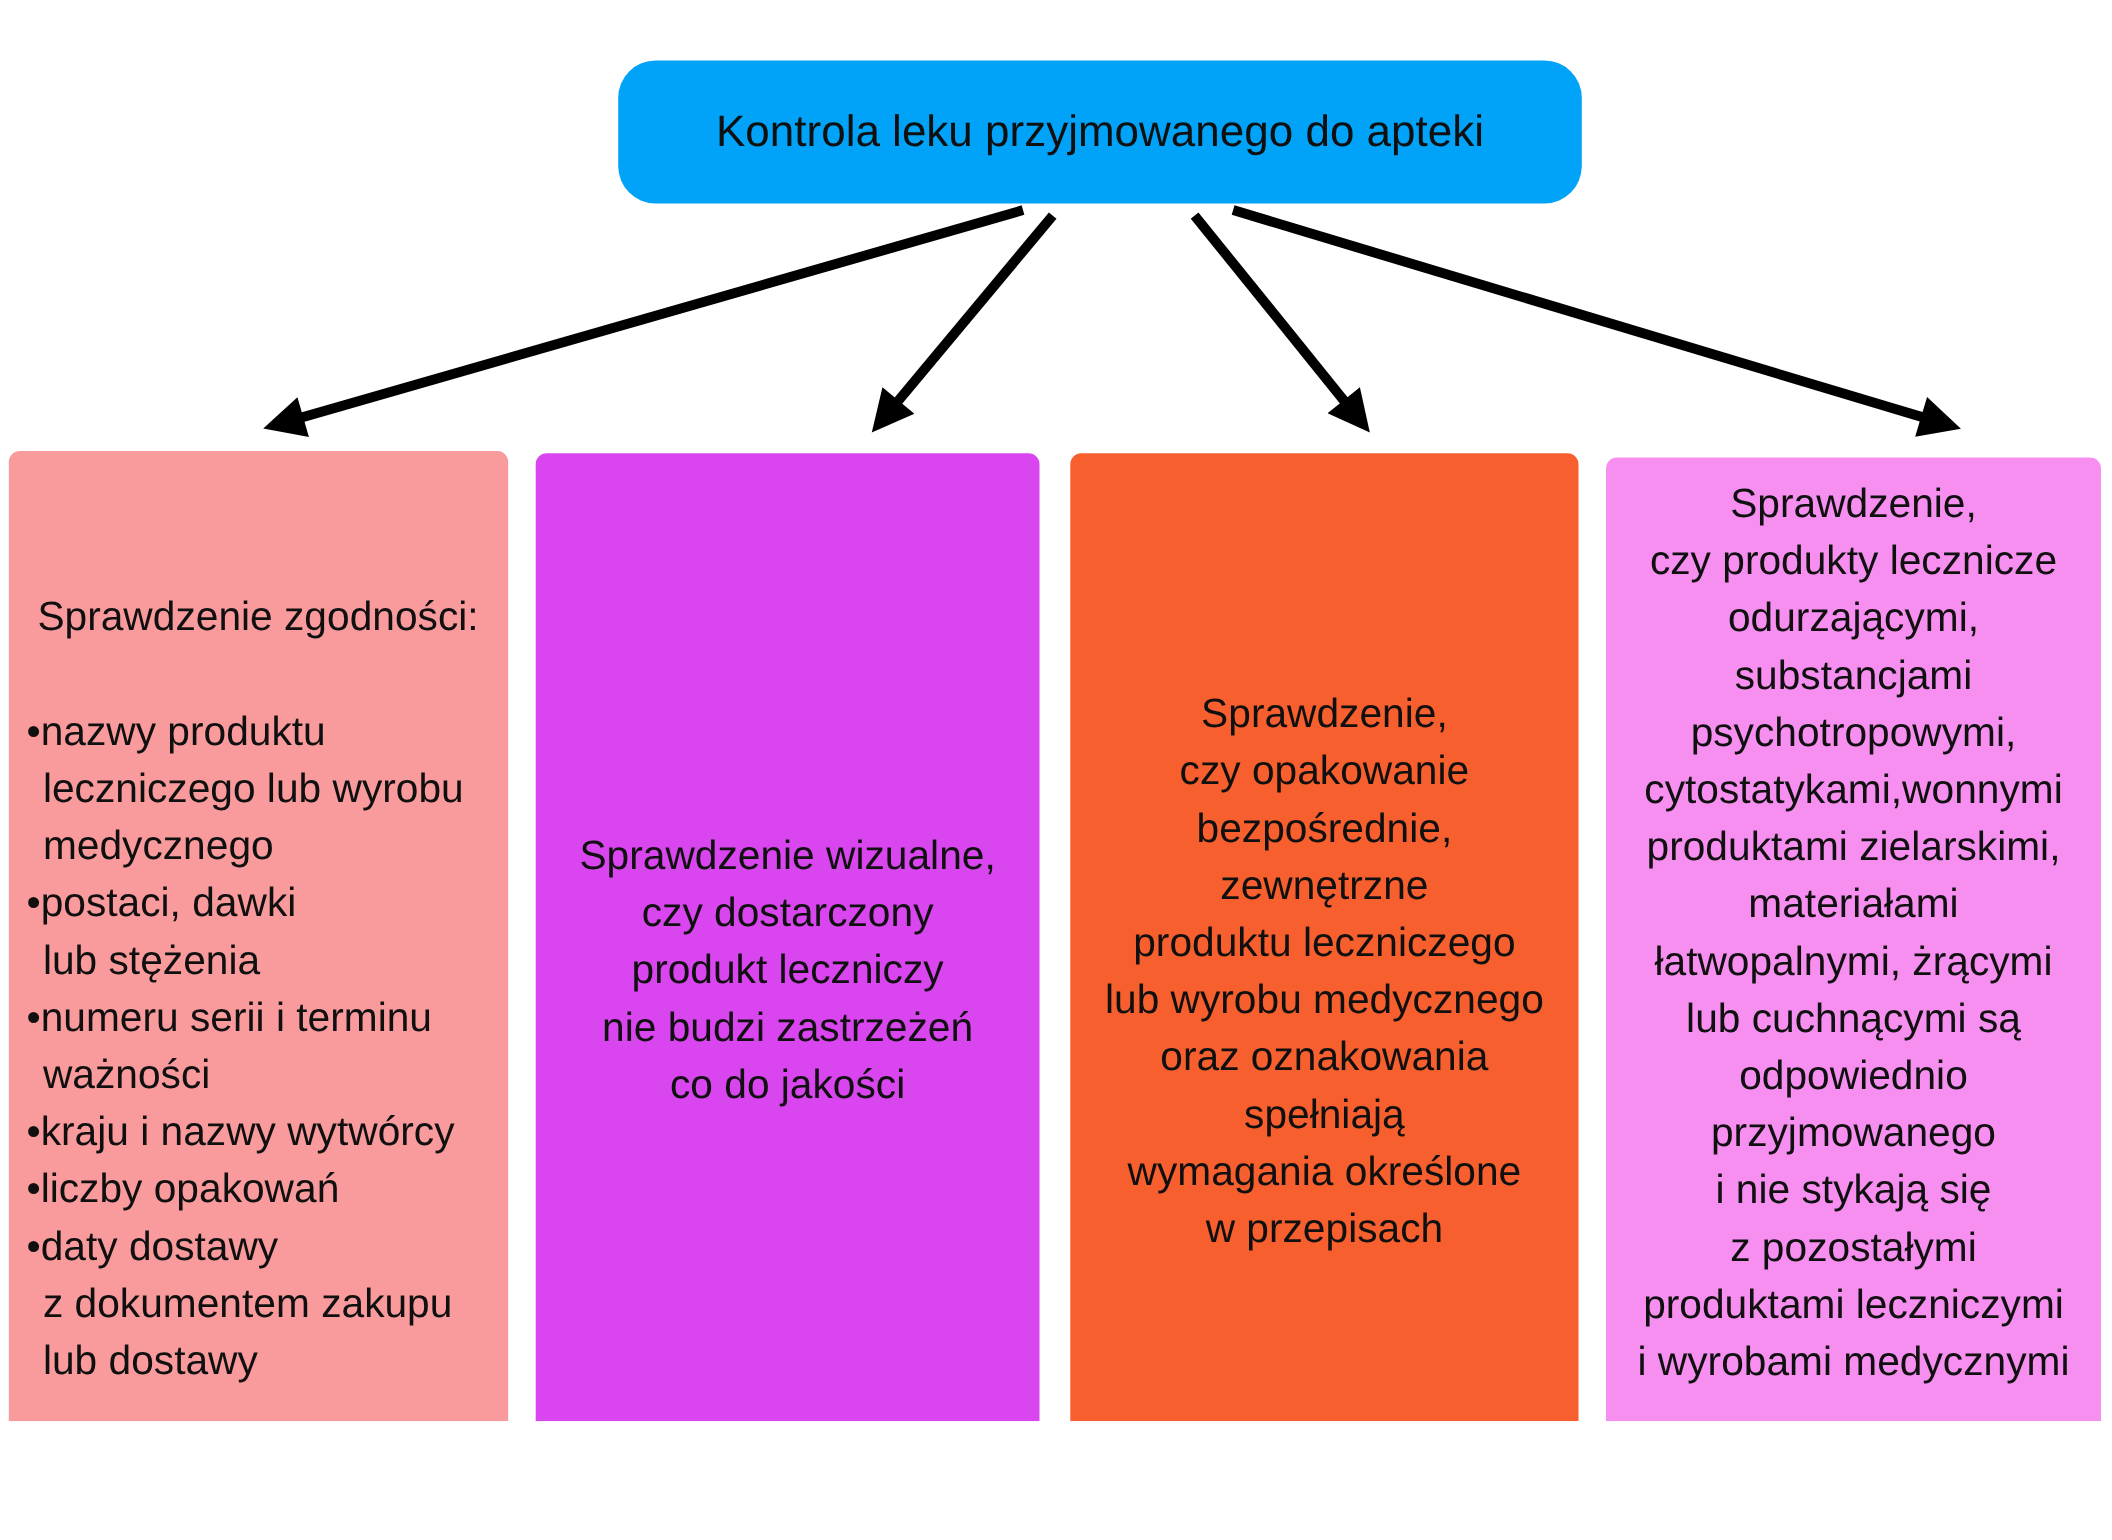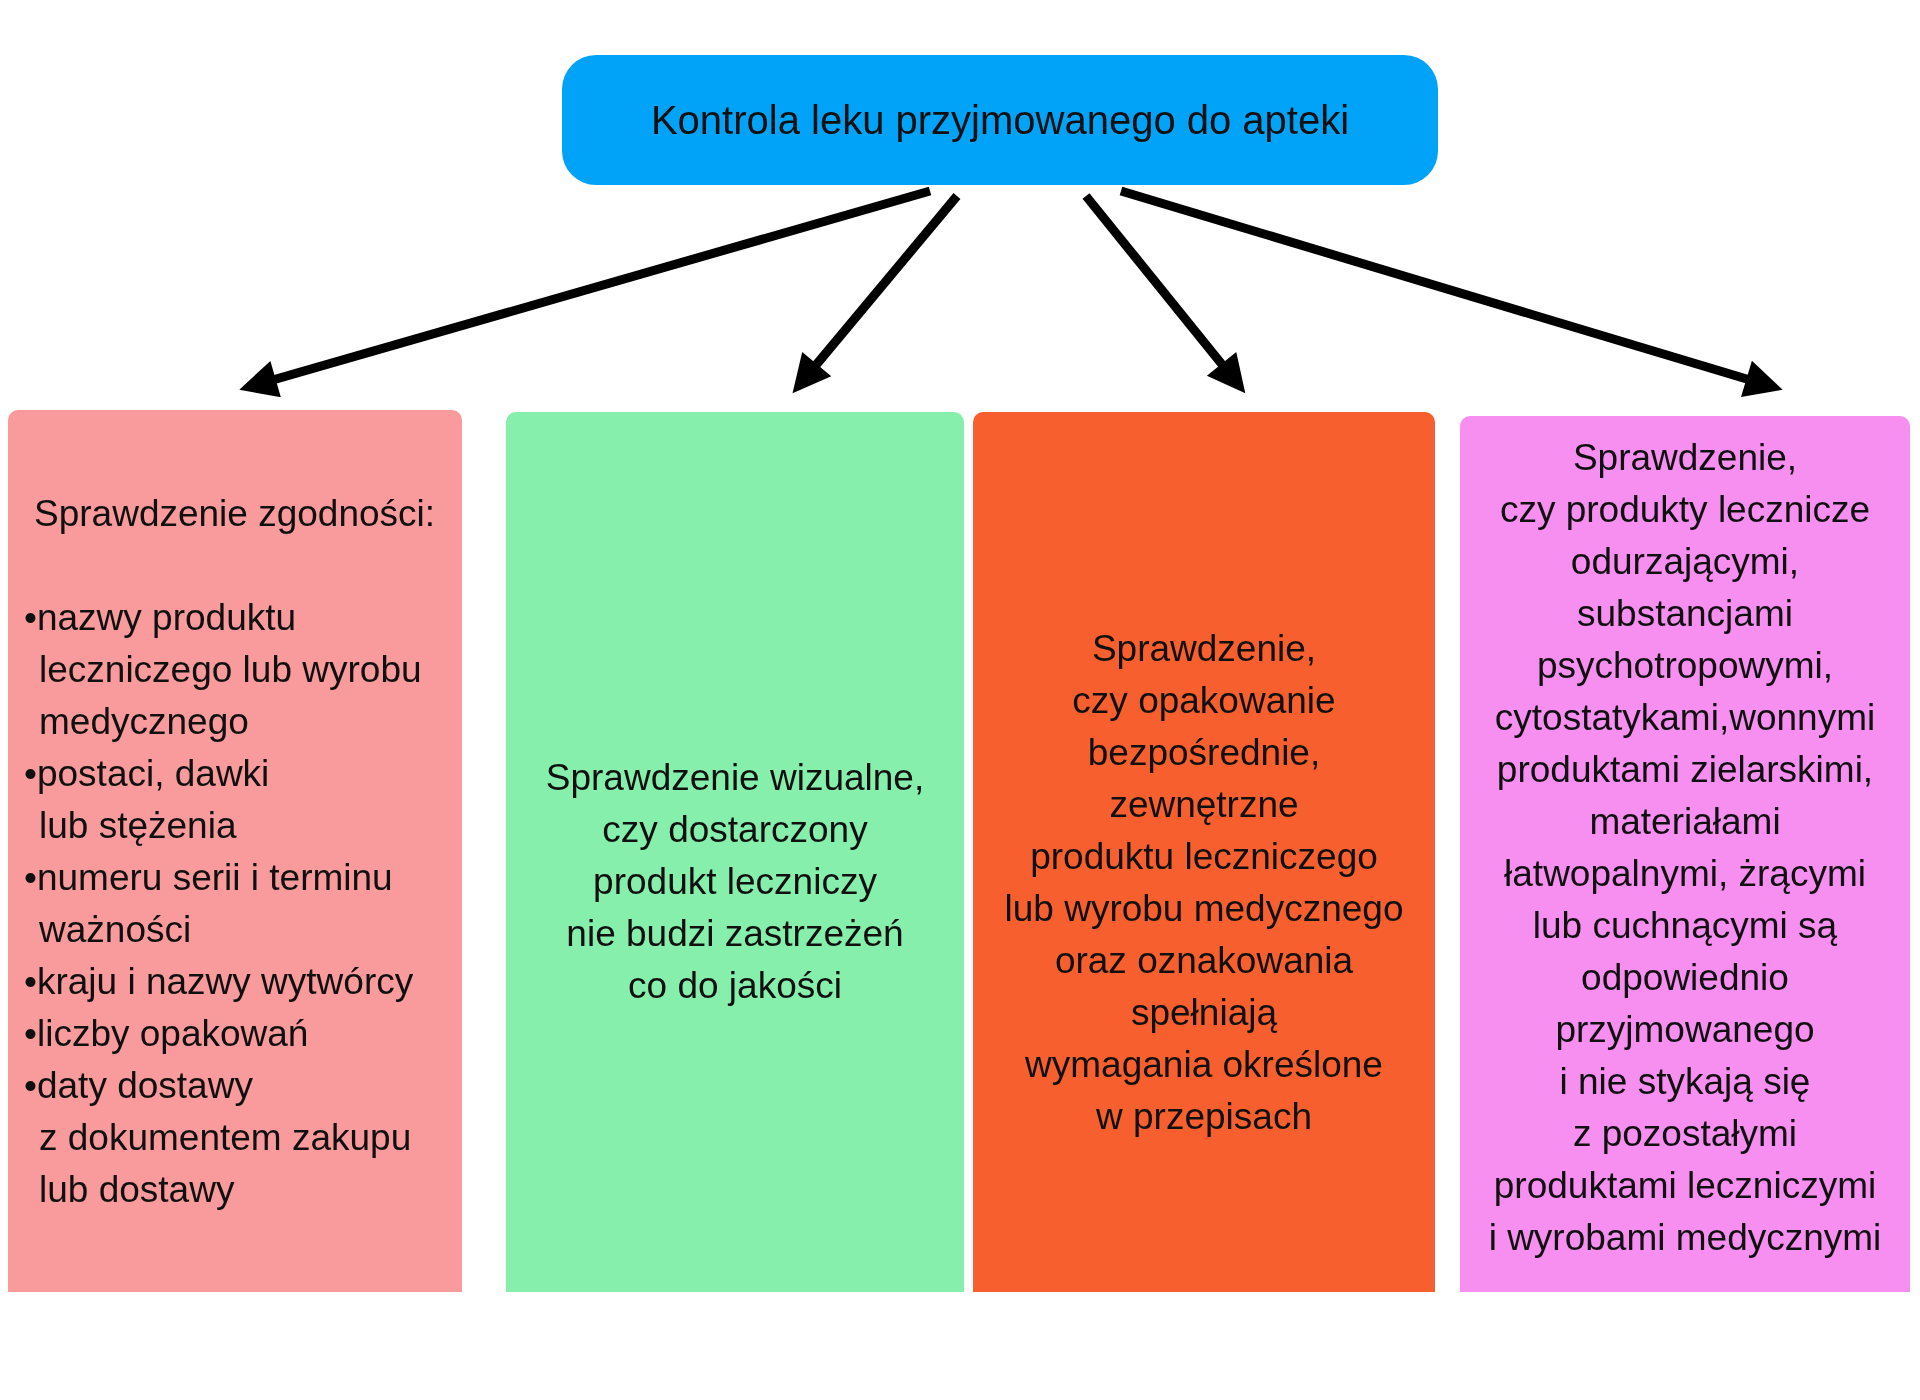--- a/index.html
+++ b/index.html
@@ -54,39 +54,39 @@
         <path d="M0 0 L10 5 L0 10 z" fill="#000000"></path>
       </marker>
     </defs>
     <line x1="930" y1="191" x2="252" y2="386" stroke="#000000" stroke-width="9" marker-end="url(#ah)"></line>
     <line x1="957" y1="196" x2="801" y2="383" stroke="#000000" stroke-width="9" marker-end="url(#ah)"></line>
     <line x1="1086" y1="196" x2="1237" y2="383" stroke="#000000" stroke-width="9" marker-end="url(#ah)"></line>
     <line x1="1121" y1="191" x2="1770" y2="386" stroke="#000000" stroke-width="9" marker-end="url(#ah)"></line>
   </svg>
 
   <div class="box box0" style="background: rgb(249, 155, 156);">
-    <div class="content" style="text-align: left;">
+    <div class="content" style="text-align: left; margin-top: 47px;">
         <div class="line">Sprawdzenie zgodności:</div>
         <div class="line">&nbsp;</div>
         <div class="line bullet">•nazwy produktu</div>
         <div class="line indent">leczniczego lub wyrobu</div>
         <div class="line indent">medycznego</div>
         <div class="line bullet">•postaci, dawki</div>
         <div class="line indent">lub stężenia</div>
         <div class="line bullet">•numeru serii i terminu</div>
         <div class="line indent">ważności</div>
         <div class="line bullet">•kraju i nazwy wytwórcy</div>
         <div class="line bullet">•liczby opakowań</div>
         <div class="line bullet">•daty dostawy</div>
         <div class="line indent">z dokumentem zakupu</div>
         <div class="line indent">lub dostawy</div>
       </div>
   </div>
 
-  <div class="box box1" style="background: #86efac; margin-left: 19px;">
+  <div class="box box1" style="background: #d946ef;">
     <div class="content" style="text-align: center;">
         <div class="line">Sprawdzenie wizualne,</div>
         <div class="line">czy dostarczony</div>
         <div class="line">produkt leczniczy</div>
         <div class="line">nie budzi zastrzeżeń</div>
         <div class="line">co do jakości</div>
       </div>
   </div>
 
   <div class="box box2" style="background: rgb(247, 96, 46);">

